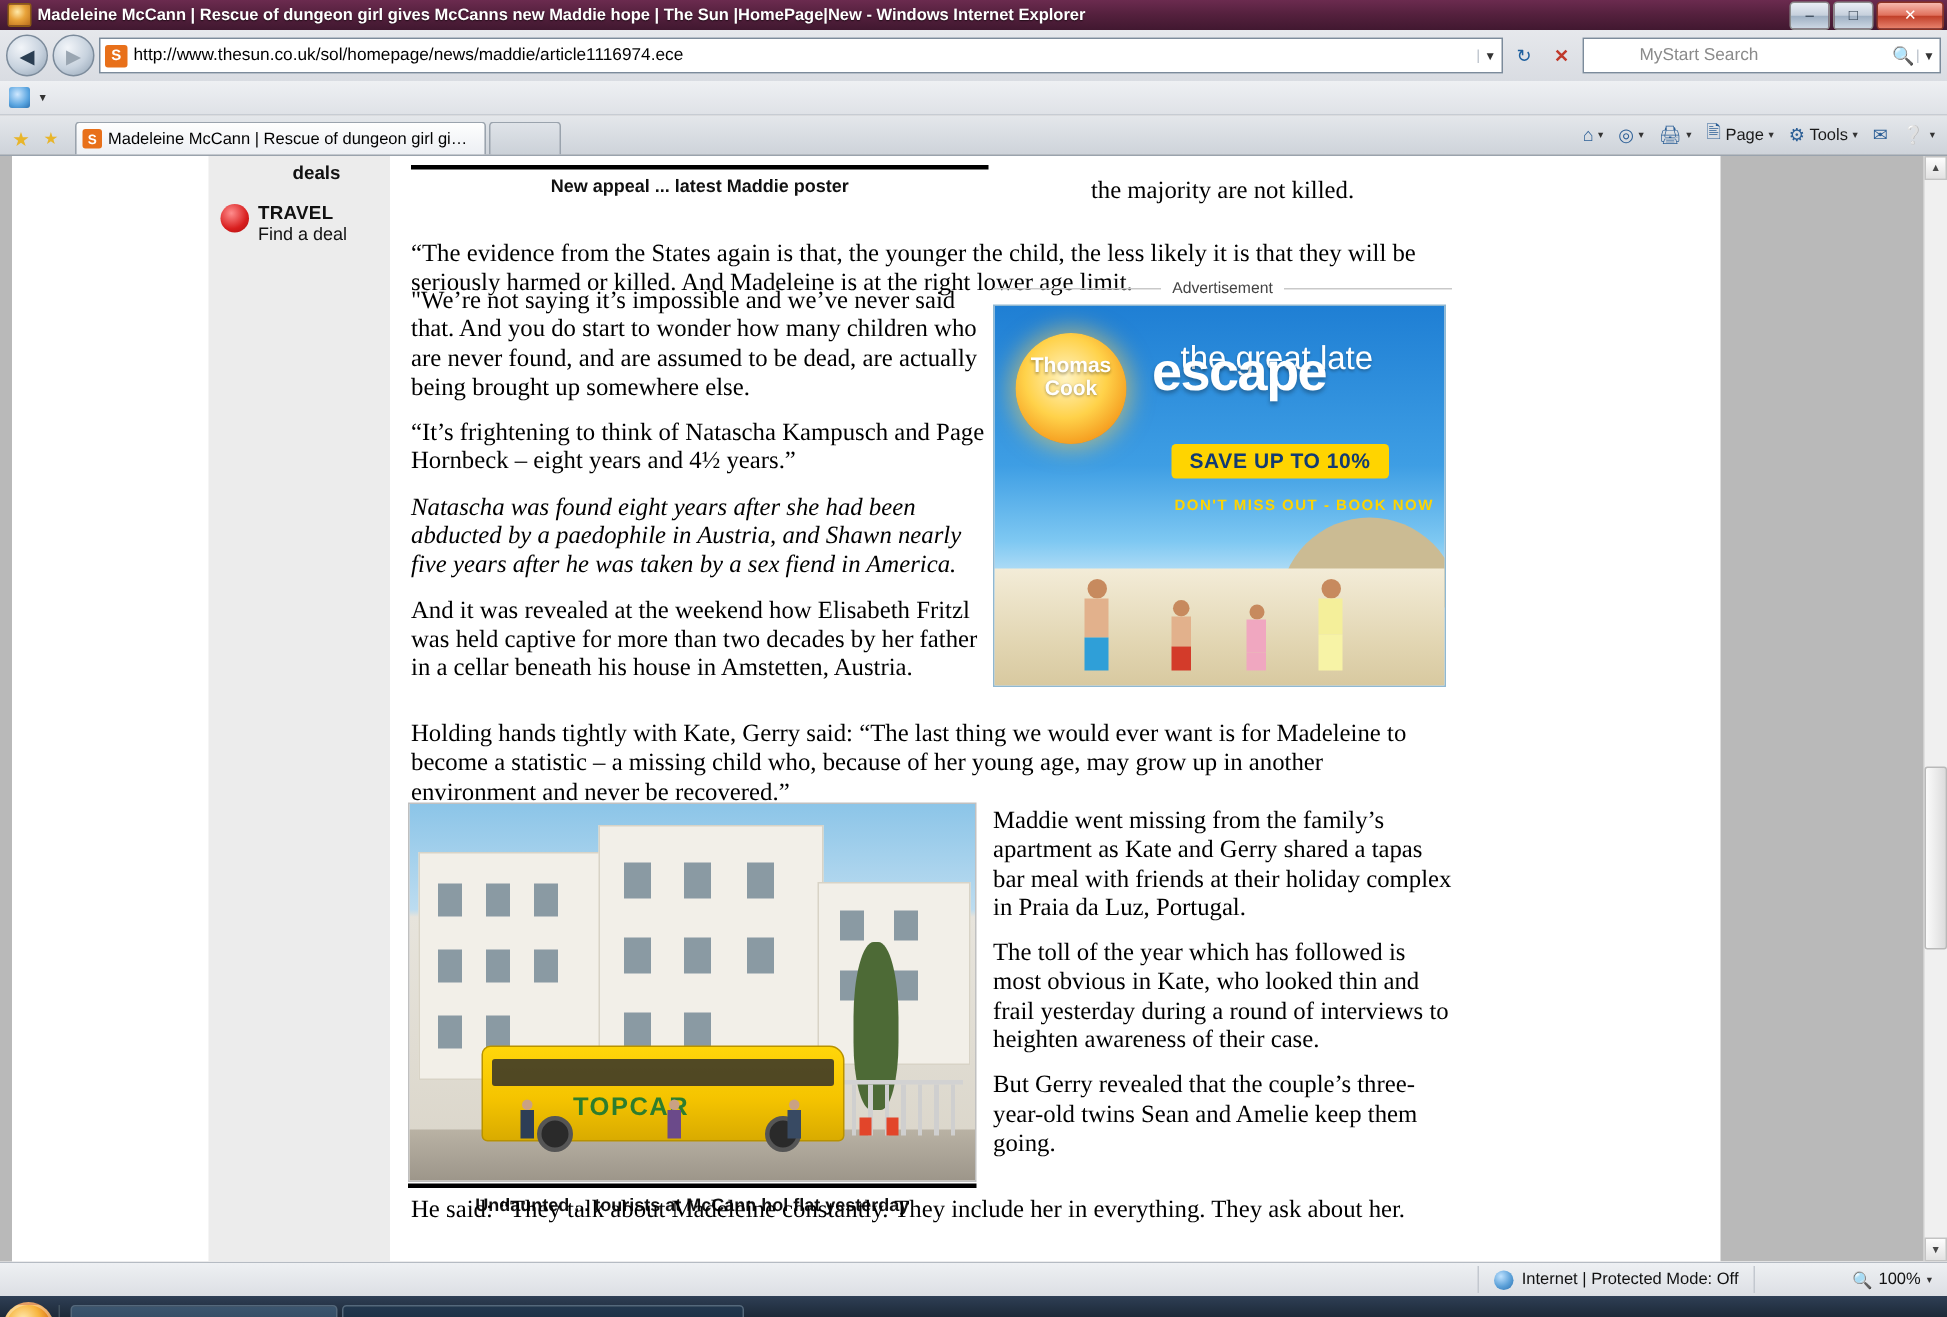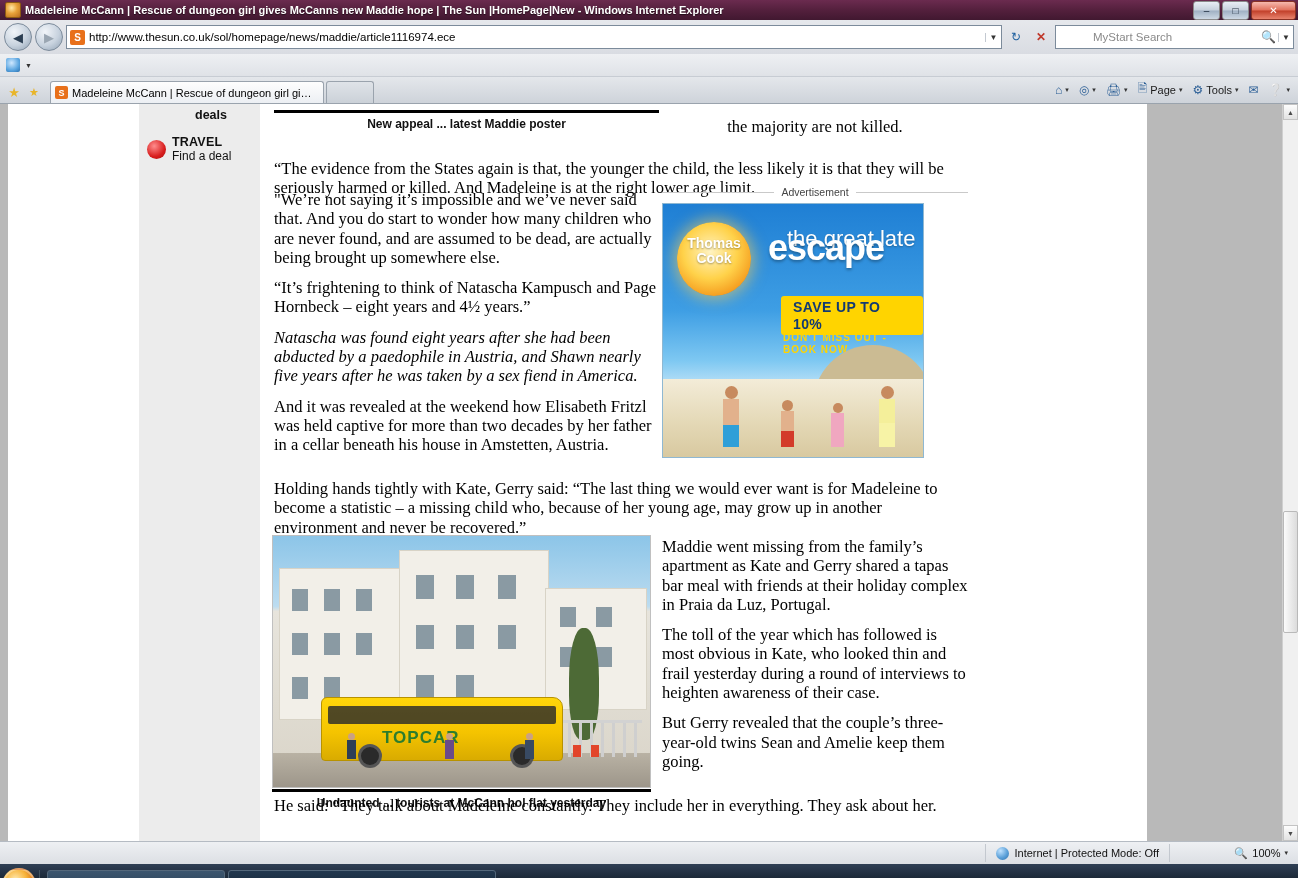--- a/index.html
+++ b/index.html
@@ -264,21 +264,21 @@
   }
   .sidebar .s-deals {
     font-weight: bold;
     font-size: 12.5px;
     padding-left: 37px;
     margin-bottom: 13px;
     margin-left: 19px;
   }
   .sidebar .s-row {
     display: flex;
-    align-items: center;
+    align-items: flex-start;
     padding-left: 8px;
     gap: 6px;
   }
   .s-bullet {
     width: 19px; height: 19px;
     border-radius: 50%;
     background: radial-gradient(circle at 38% 32%, #ff8d8d 0%, #d81e1e 60%, #a80d0d 100%);
     flex: none;
     margin-top: 1px;
   }
@@ -347,21 +347,21 @@
     text-align: center;
     position: relative;
     margin-bottom: 5px;
   }
   .ad-label span { background: #fff; padding: 0 7px; position: relative; z-index: 2; }
   .ad-label:before {
     content: ""; position: absolute; left: 0; right: 0; top: 50%;
     border-top: 1px solid #c9c9c9; z-index: 1;
   }
   .ad-banner {
-    width: 262px;
+    width: 302px;
     height: 255px;
     position: relative;
     overflow: hidden;
     background: linear-gradient(to bottom, #1f7fd4 0%, #3e9ee4 42%, #7ec8f2 62%, #cfe9f8 75%, #efe6cf 80%, #e6d9bb 100%);
     border: 1px solid #8fb8d2;
     box-sizing: border-box;
     text-decoration: underline;
   }
   .ad-sun {
     position: absolute; left: 14px; top: 18px;

